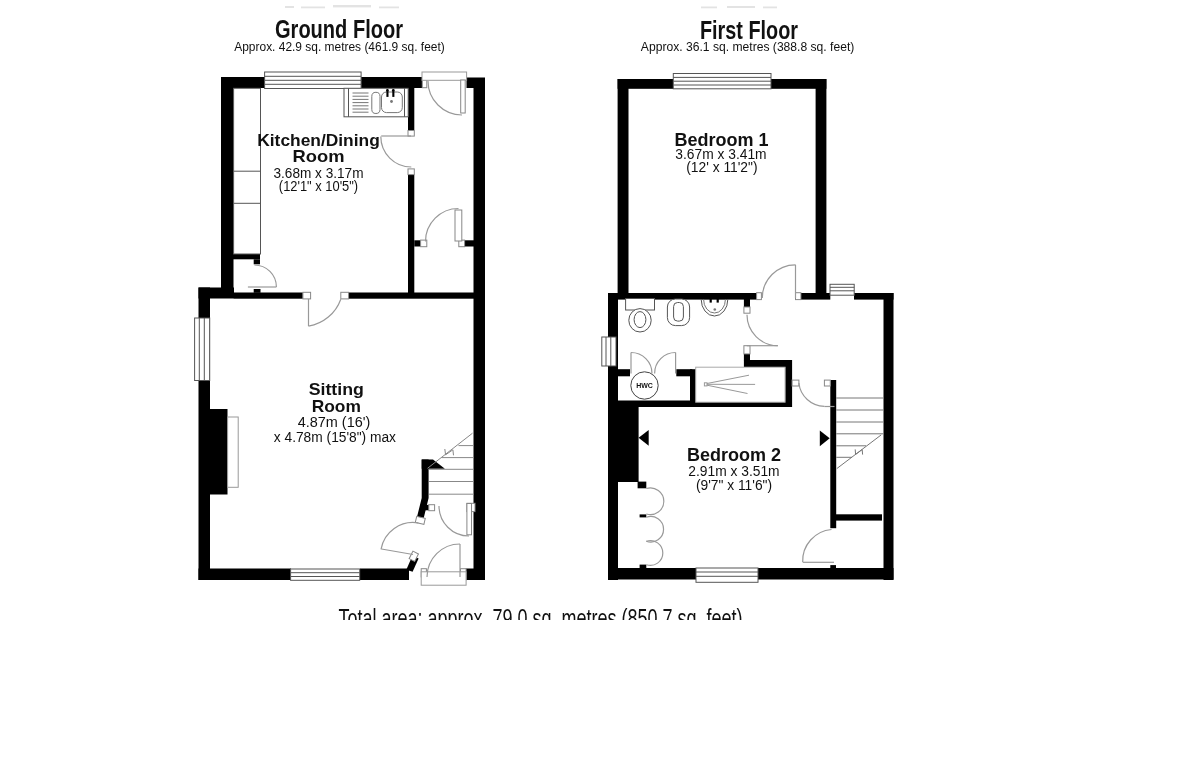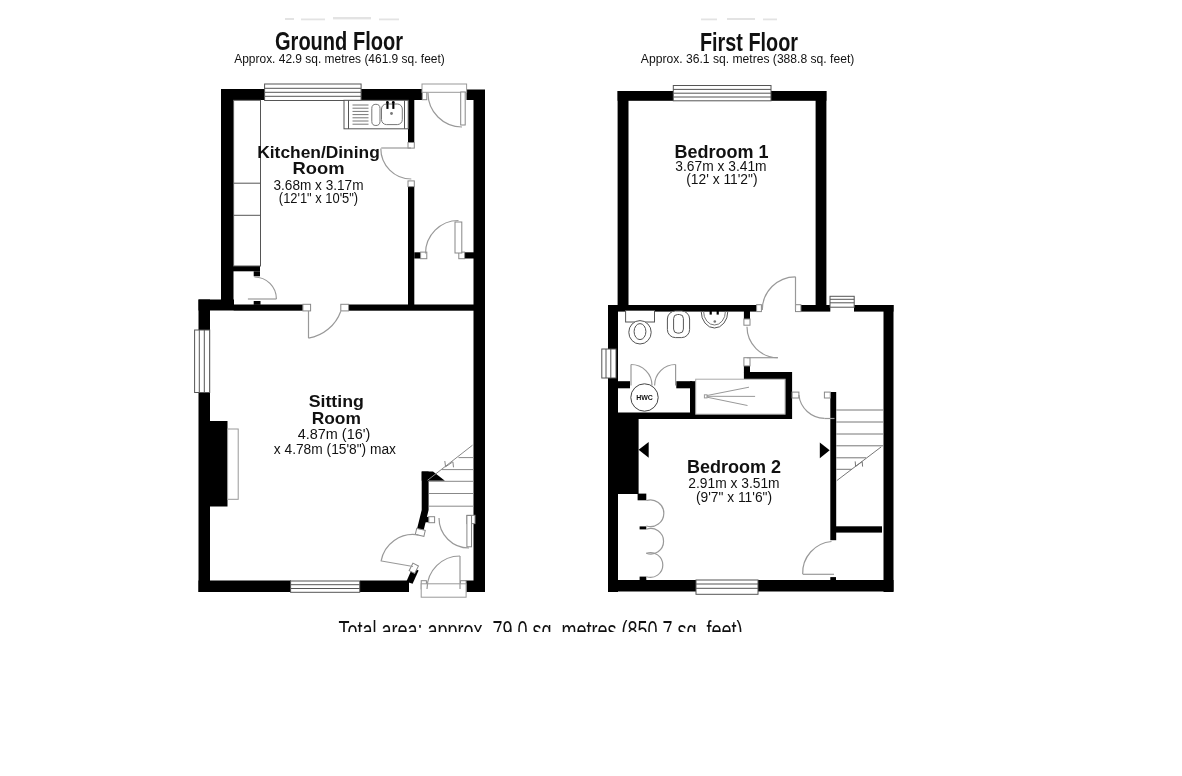--- a/index.html
+++ b/index.html
@@ -1,17 +1,17 @@
 <!DOCTYPE html>
 <html><head>
 <meta charset="utf-8">
 <style>
   html,body{margin:0;padding:0;background:#ffffff;}
   .page{position:relative;width:1182px;height:620px;background:#ffffff;
-        font-family:"Liberation Sans", sans-serif;margin-top:12px;}
+        font-family:"Liberation Sans", sans-serif;}
   svg{position:absolute;left:0;top:0;}
   text{font-family:"Liberation Sans", sans-serif;}
   .t-big{font-size:25px;font-weight:bold;}
   .t-sub{font-size:13.5px;}
   .t-room{font-size:17px;font-weight:bold;}
   .t-dim{font-size:13.8px;}
   .t-total{font-size:25px;}
 </style>
 </head>
 <body>

